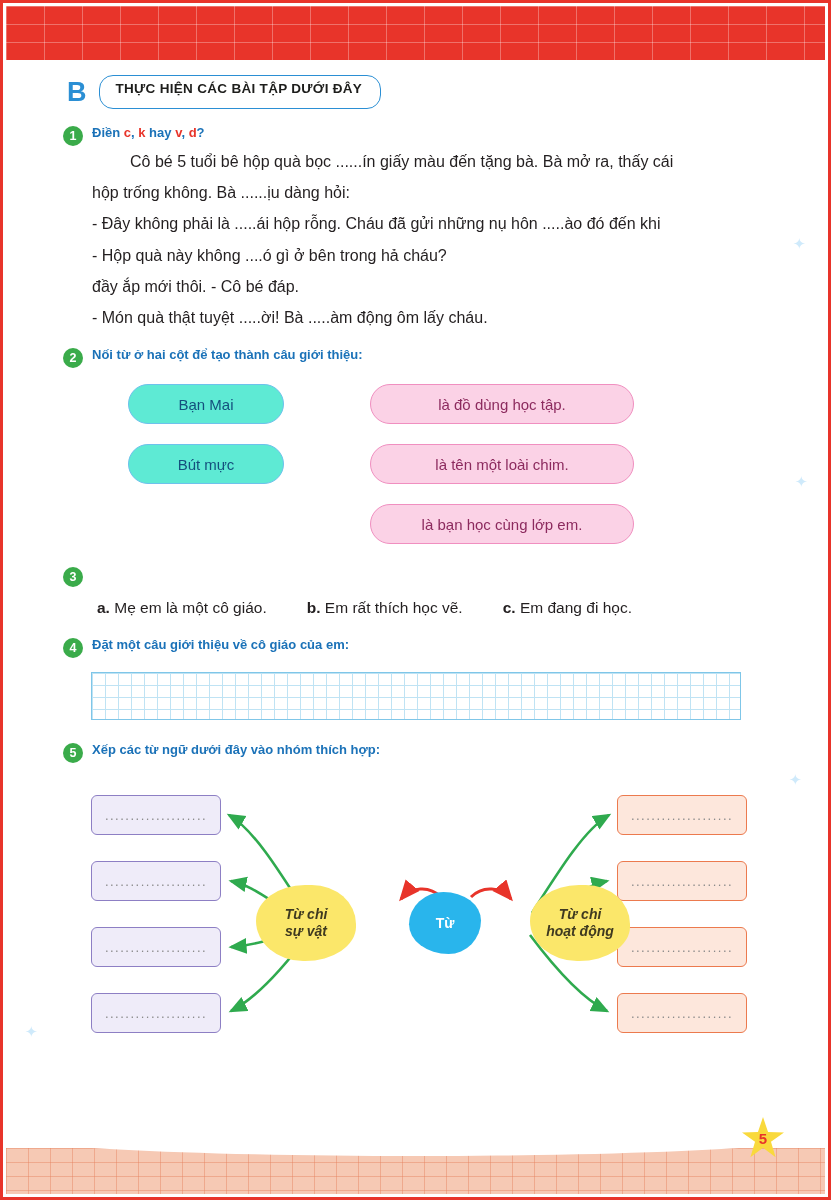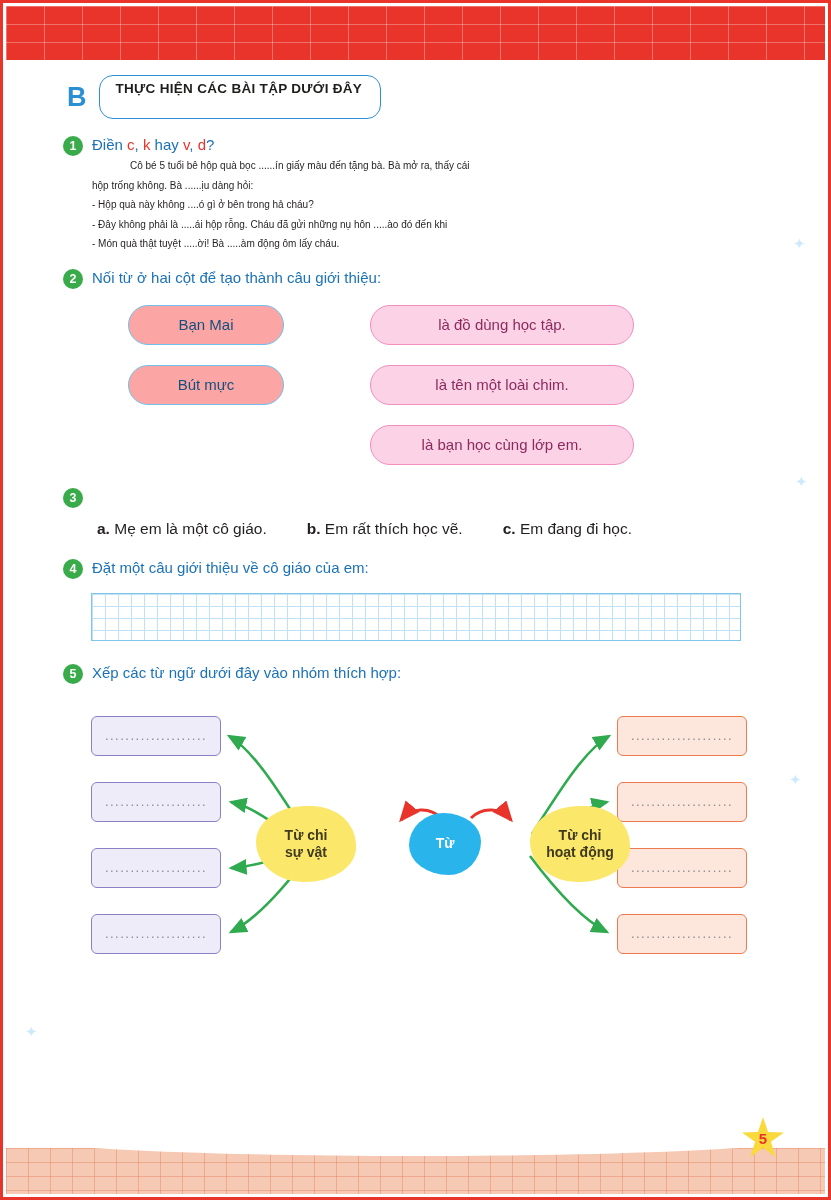--- a/index.html
+++ b/index.html
@@ -79,21 +79,21 @@
   .sec-letter {
     font-size: 27px;
     font-weight: bold;
     color: #2b8fd4;
     line-height: 1;
     padding: 0 4px;
   }
   .sec-pill {
     border: 1.6px solid #2b8fd4;
     border-radius: 14px;
-    padding: 5px 18px 22px 16px;
+    padding: 5px 18px 12px 16px;
     font-size: 13.5px;
     font-weight: bold;
     letter-spacing: .3px;
     color: #1d1d1b;
   }
 
   
   .ex {
     display: flex;
     align-items: flex-start;
@@ -107,31 +107,31 @@
     background: #3aab4a;
     color: #fff;
     font-size: 12.5px;
     font-weight: bold;
     display: flex;
     align-items: center;
     justify-content: center;
     margin-top: 1px;
   }
   .ex-title {
-    font-size: 15px;
-    font-weight: normal;
+    font-size: 13px;
+    font-weight: bold;
     color: #1b72b8;
     line-height: 1.3;
   }
   .ex-title .c-red { color: #e8342a; }
 
   
   .body-text {
     margin-left: 29px;
-    font-size: 10px;
+    font-size: 16px;
     line-height: 1.95;
     color: #231f20;
   }
   .body-text .indent { display: inline-block; width: 38px; }
 
   
   .match {
     margin: 16px 0 0 65px;
     display: flex;
     gap: 86px;
@@ -141,21 +141,21 @@
     border-radius: 22px;
     font-size: 15px;
     display: flex;
     align-items: center;
     justify-content: center;
     height: 40px;
     box-sizing: border-box;
   }
   .chip-blue {
     width: 156px;
-    background: #fca5a5;
+    background: #5eead4;
     border: 1.4px solid #6ec1ec;
     color: #14507d;
   }
   .chip-pink {
     width: 264px;
     background: #fbd2e6;
     border: 1.4px solid #f08fc0;
     color: #8c2a5e;
   }
 
@@ -233,20 +233,21 @@
     align-items: center;
     justify-content: center;
     text-align: center;
     font-size: 14px;
     font-weight: bold;
     line-height: 1.2;
   }
   .blob-yellow {
     width: 100px; height: 76px;
     color: #3f3a20;
+    font-style: italic;
   }
   .blob-cyan {
     width: 72px; height: 62px;
     color: #ffffff;
   }
   .blob-shape-y {
     position: absolute;
     inset: 0;
     background: #fbe76a;
     border-radius: 50% 45% 52% 48% / 48% 52% 46% 54%;
@@ -317,22 +318,23 @@
     <div class="ex">
       <div class="num">1</div>
       <div class="ex-title">
         <span>Điền </span><span class="c-red">c</span><span>, </span><span class="c-red">k</span><span> hay </span><span class="c-red">v</span><span>, </span><span class="c-red">d</span><span>?</span>
       </div>
     </div>
 
     <div class="body-text">
       <div><span class="indent"></span><span>Cô bé 5 tuổi bê hộp quà bọc ......ín giấy màu đến tặng bà. Bà mở ra, thấy cái</span></div>
       <div>hộp trống không. Bà ......ịu dàng hỏi:</div>
+      <div>- Đây không phải là .....ái hộp rỗng. Cháu đã gửi những nụ hôn .....ào đó đến khi</div>
       <div>- Hộp quà này không ....ó gì ở bên trong hả cháu?</div>
-      <div>- Đây không phải là .....ái hộp rỗng. Cháu đã gửi những nụ hôn .....ào đó đến khi</div>
+      <div>đầy ắp mới thôi. - Cô bé đáp.</div>
       <div>- Món quà thật tuyệt .....ời! Bà .....àm động ôm lấy cháu.</div>
     </div>
 
     <div class="ex">
       <div class="num">2</div>
       <div class="ex-title">Nối từ ở hai cột để tạo thành câu giới thiệu:</div>
     </div>
 
     <div class="match">
       <div class="match-col">

